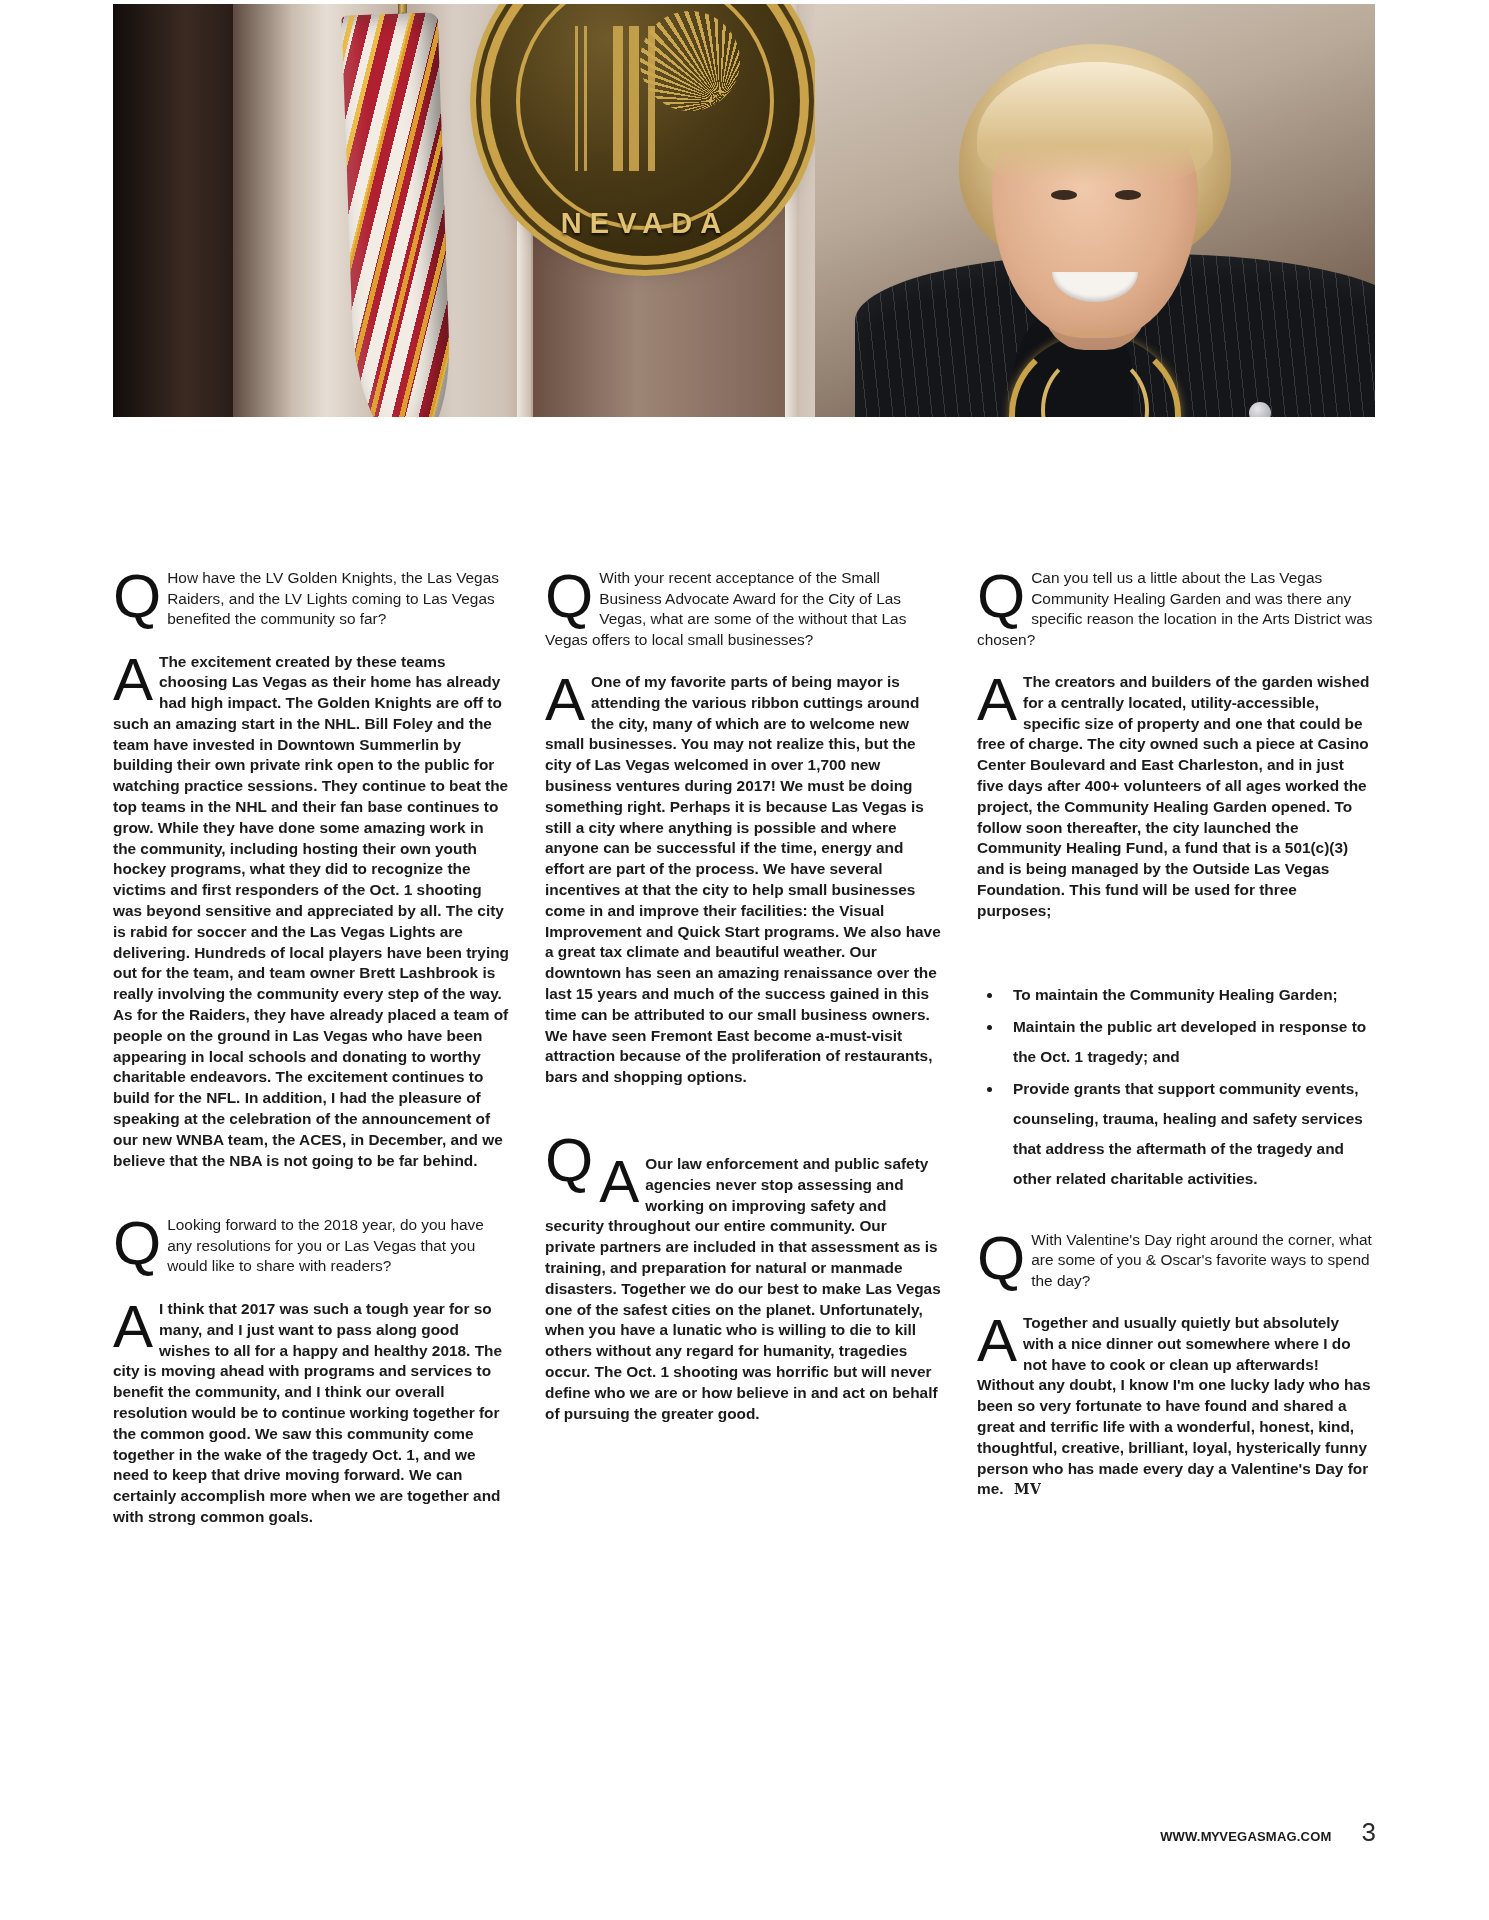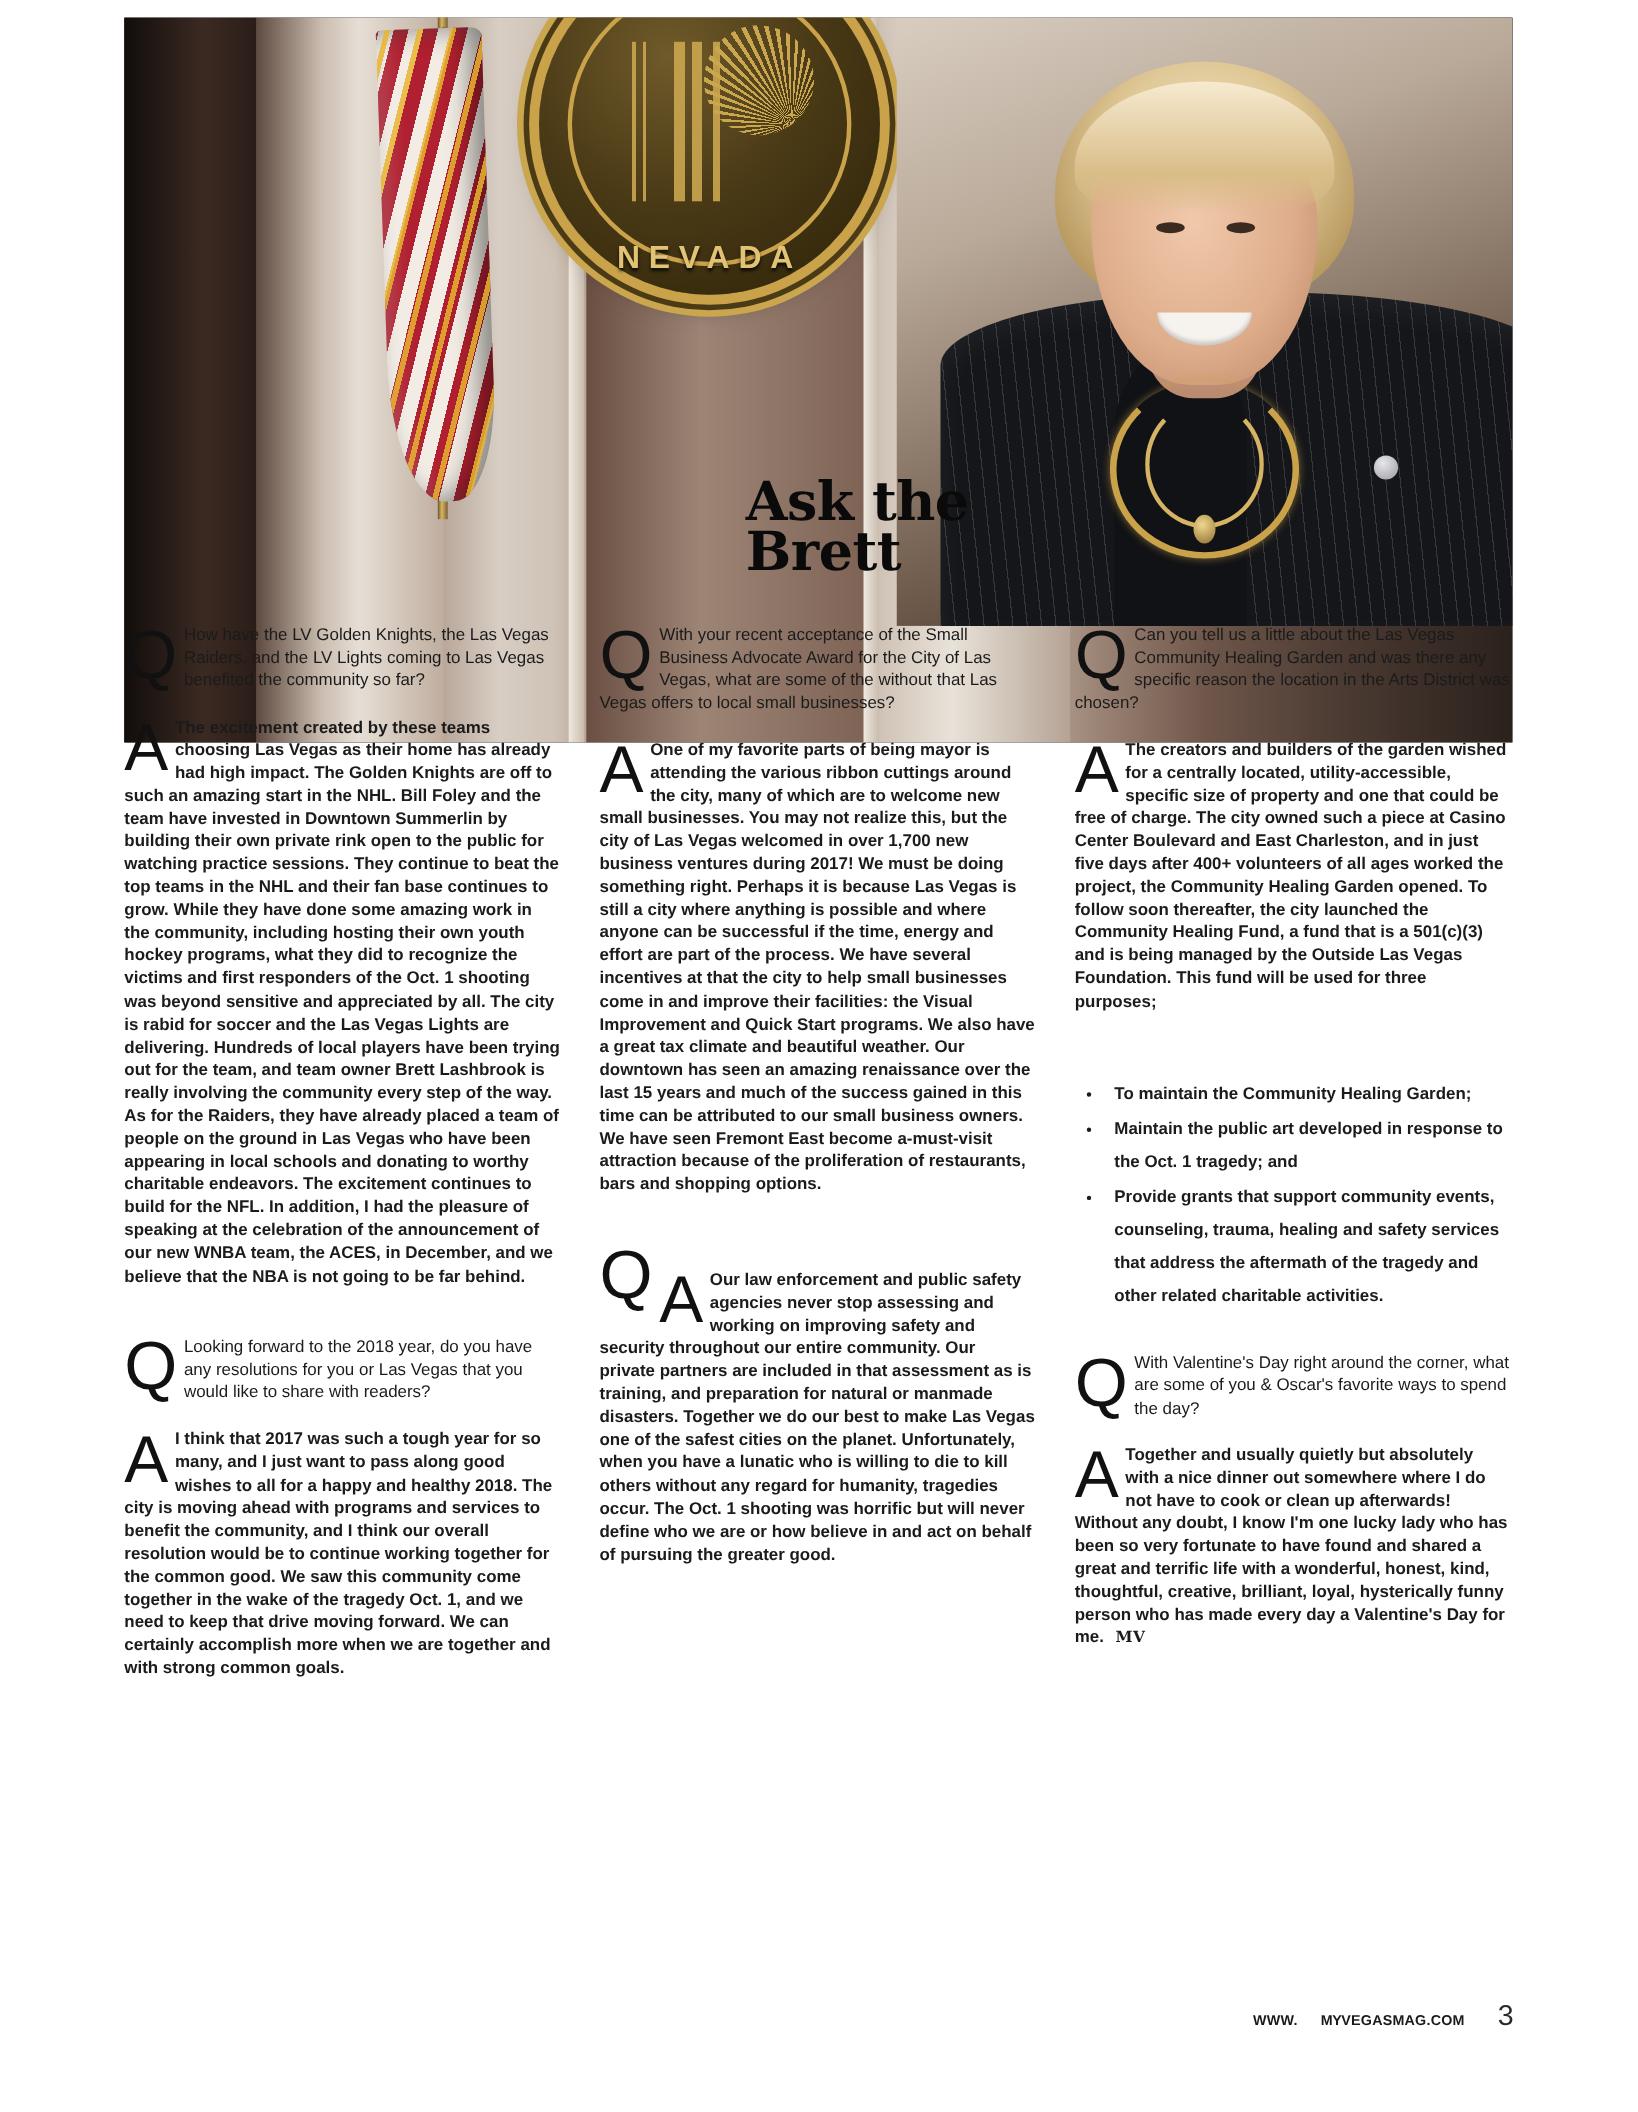--- a/index.html
+++ b/index.html
@@ -17,23 +17,23 @@
   .page {
     position: absolute;
     inset: 0;
     background: #ffffff;
   }
 
   
   .hero {
     position: absolute;
     left: 113px;
-    top: 16px;
+    top: 4px;
     width: 1262px;
-    height: 659px;
+    height: 413px;
     overflow: hidden;
     background: #2b2320;
   }
   .hero-bg {
     position: absolute;
     inset: 0;
     background:
       linear-gradient(90deg,
         #1a1412 0%,
         #3a2b25 5%,
@@ -393,21 +393,21 @@
     display: flex;
     align-items: baseline;
     gap: 30px;
   }
   .footer-url {
     font-size: 13px;
     font-weight: bold;
     letter-spacing: .2px;
     color: #1a1a1a;
   }
-  .footer-url .my { letter-spacing: -.4px; margin-left: 21px; }
+  .footer-url .my { letter-spacing: -.4px; }
   .footer-page {
     font-size: 26px;
     color: #2a2a2a;
     font-weight: normal;
   }
 </style>
 </head>
 <body>
 
 <div class="page">

